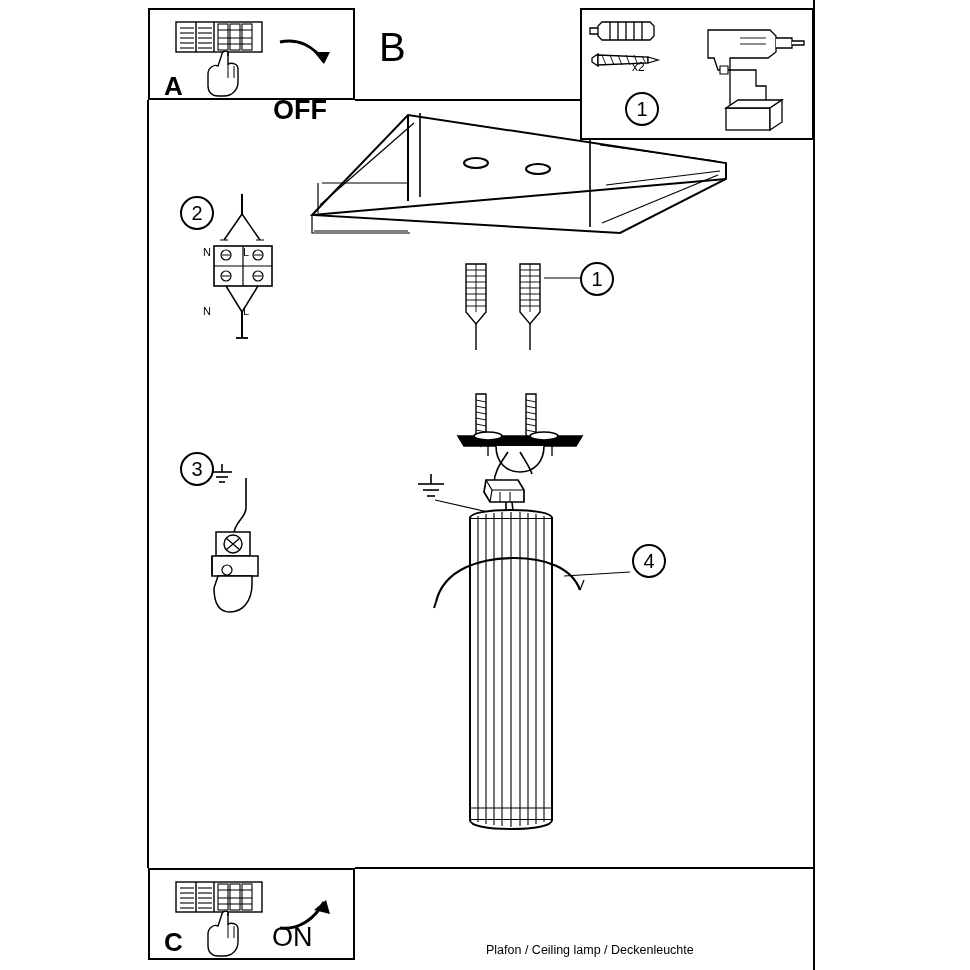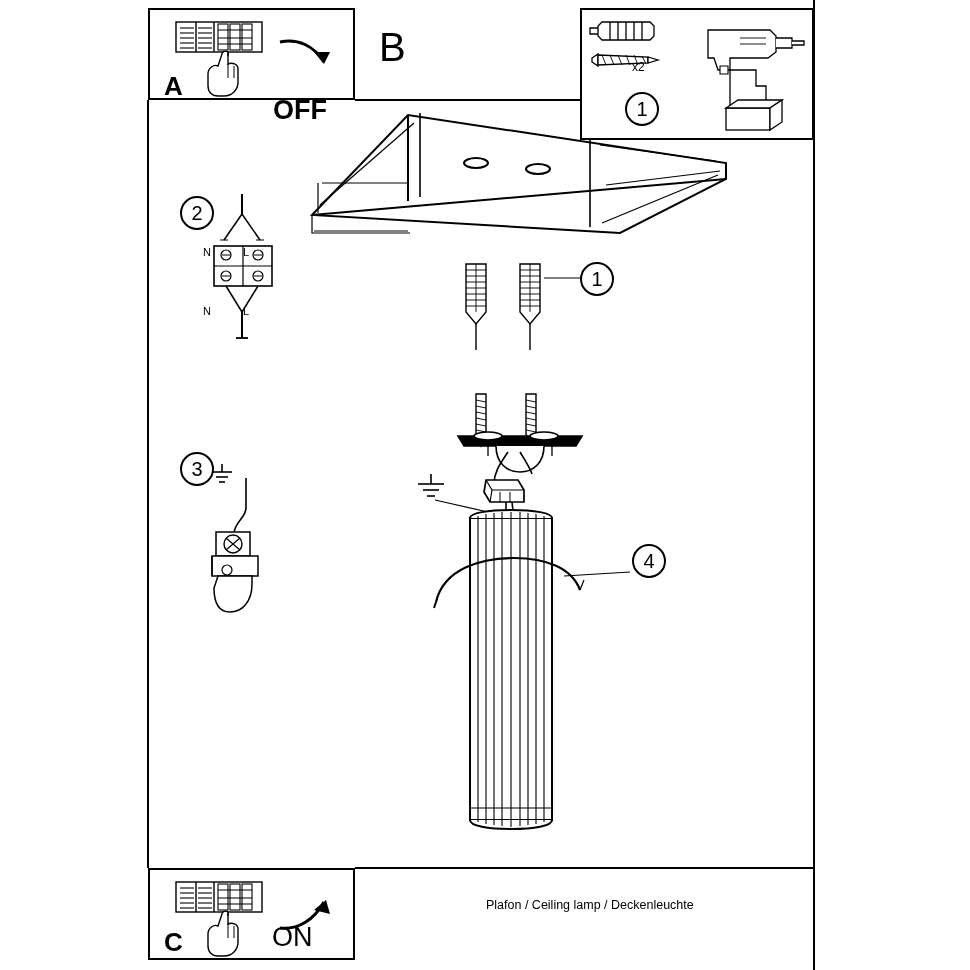--- a/index.html
+++ b/index.html
@@ -404,15 +404,15 @@
       <line x1="80" y1="44" x2="80" y2="48" stroke-width="1.4"></line>
 
       <path d="M132 60 C150 62 166 52 176 34" stroke-width="3"></path>
       <path d="M178 32 L166 42 L182 46 Z" fill="#000" stroke="none"></path>
     </svg>
   </div>
 
   <div class="lbl lbl-C" style="left:164px; top:928px;">C</div>
   <div class="lbl lbl-ON" style="left:272px; top:922px;">ON</div>
 
-  <div class="footer" style="left:486px; top:896px;">Plafon / Ceiling lamp / Deckenleuchte</div>
+  <div class="footer" style="left:486px; top:941px;">Plafon / Ceiling lamp / Deckenleuchte</div>
 
 </div>
 
 </body></html>

